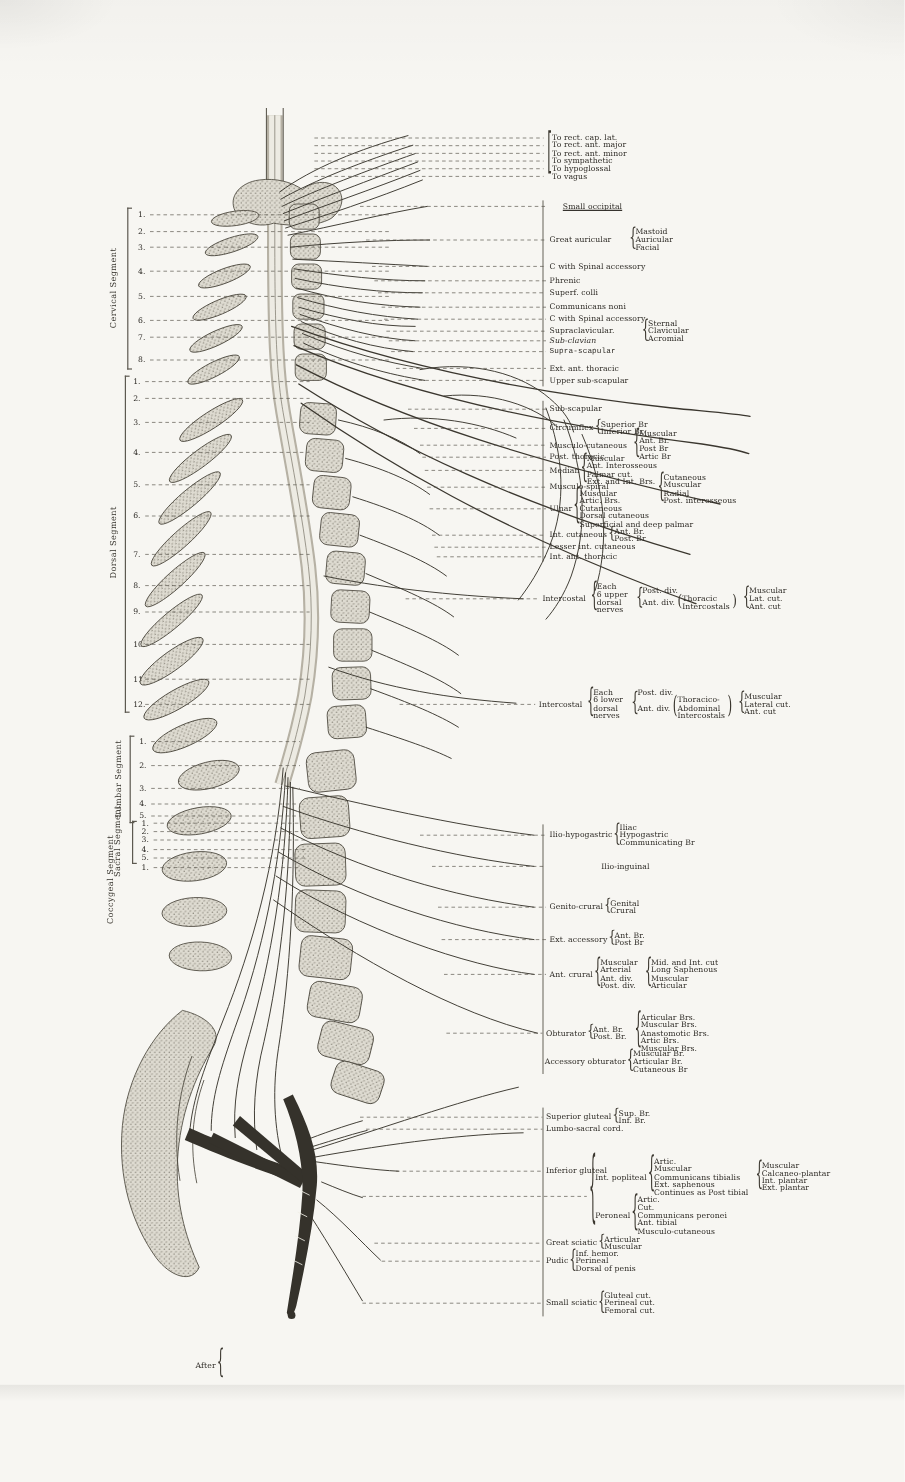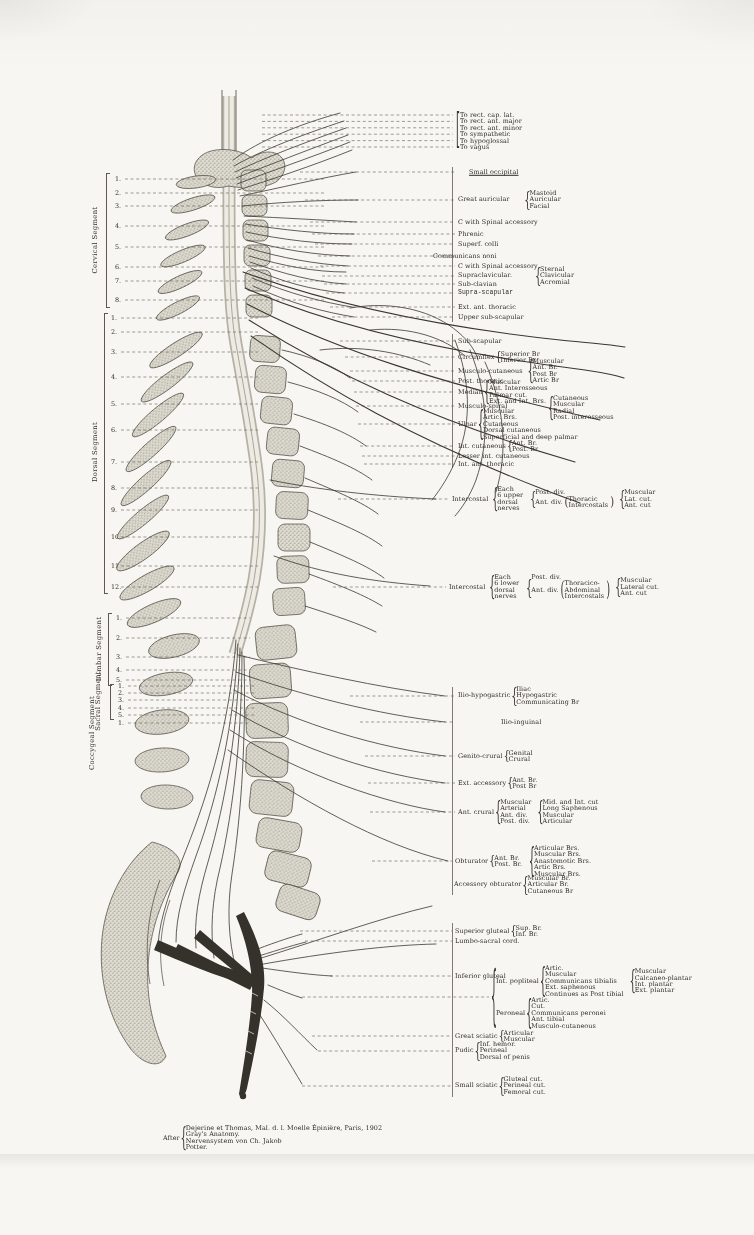--- a/index.html
+++ b/index.html
@@ -301,21 +301,21 @@
       </div>
       <div class="row g" style="left: 458px; top: 222px;">
         <span class="t">C with Spinal accessory</span>
       </div>
       <div class="row g" style="left: 458px; top: 234px;">
         <span class="t">Phrenic</span>
       </div>
       <div class="row g" style="left: 458px; top: 244px;">
         <span class="t">Superf. colli</span>
       </div>
-      <div class="row g" style="left: 433px; top: 256px;">
+      <div class="row g" style="left: 458px; top: 256px;">
         <span class="t">Communicans noni</span>
       </div>
       <div class="row g" style="left: 458px; top: 266px;">
         <span class="t">C with Spinal accessory</span>
       </div>
       <div class="row g" style="left: 458px; top: 276px;">
         <span class="t">Supraclavicular.</span>
         <span style="width: 22px;"></span>
         <span class="br" style="transform: scaleY(2.02);">{</span>
         <div class="col">
@@ -323,21 +323,21 @@
             <span class="t">Sternal</span>
           </div>
           <div class="row">
             <span class="t">Clavicular</span>
           </div>
           <div class="row">
             <span class="t">Acromial</span>
           </div>
         </div>
       </div>
-      <div class="row g" style="left: 458px; top: 284px;">
+      <div class="row g" style="left: 458px; top: 284px; font-style: italic;">
         <span class="t">Sub-clavian</span>
       </div>
       <div class="row g" style="left: 458px; top: 293px; font-family: Liberation Mono, monospace;">
         <span class="t">Supra-scapular</span>
       </div>
       <div class="row g" style="left: 458px; top: 307px;">
         <span class="t">Ext. ant. thoracic</span>
       </div>
       <div class="row g" style="left: 458px; top: 317px;">
         <span class="t">Upper sub-scapular</span>
@@ -804,34 +804,20 @@
             <span class="t">Perineal cut.</span>
           </div>
           <div class="row">
             <span class="t">Femoral cut.</span>
           </div>
         </div>
       </div>
       <div class="row g" style="left: 163px; top: 1138px;">
         <span class="t">After</span>
         <span class="br" style="transform: scaleY(2.69);">{</span>
-        <div class="col">
-          <div class="row">
-            <span class="t">Dejerine et Thomas, Mal. d. l. Moelle Épinière, Paris, 1902</span>
-          </div>
-          <div class="row">
-            <span class="t">Gray's Anatomy.</span>
-          </div>
-          <div class="row">
-            <span class="t">Nervensystem von Ch. Jakob</span>
-          </div>
-          <div class="row">
-            <span class="t">Potter.</span>
-          </div>
-        </div>
       </div>
     </div>
   <div class="scanband"></div>
 <div class="vl" style="left: 95px; top: 240px;">Cervical Segment</div>
     <div class="seg-bracket" style="left: 106px; top: 173px; height: 133px;"></div>
     <span class="num" style="left: 115px; top: 179px;">1.</span>
     <span class="num" style="left: 115px; top: 193px;">2.</span>
     <span class="num" style="left: 115px; top: 206px;">3.</span>
     <span class="num" style="left: 115px; top: 226px;">4.</span>
     <span class="num" style="left: 115px; top: 247px;">5.</span>

